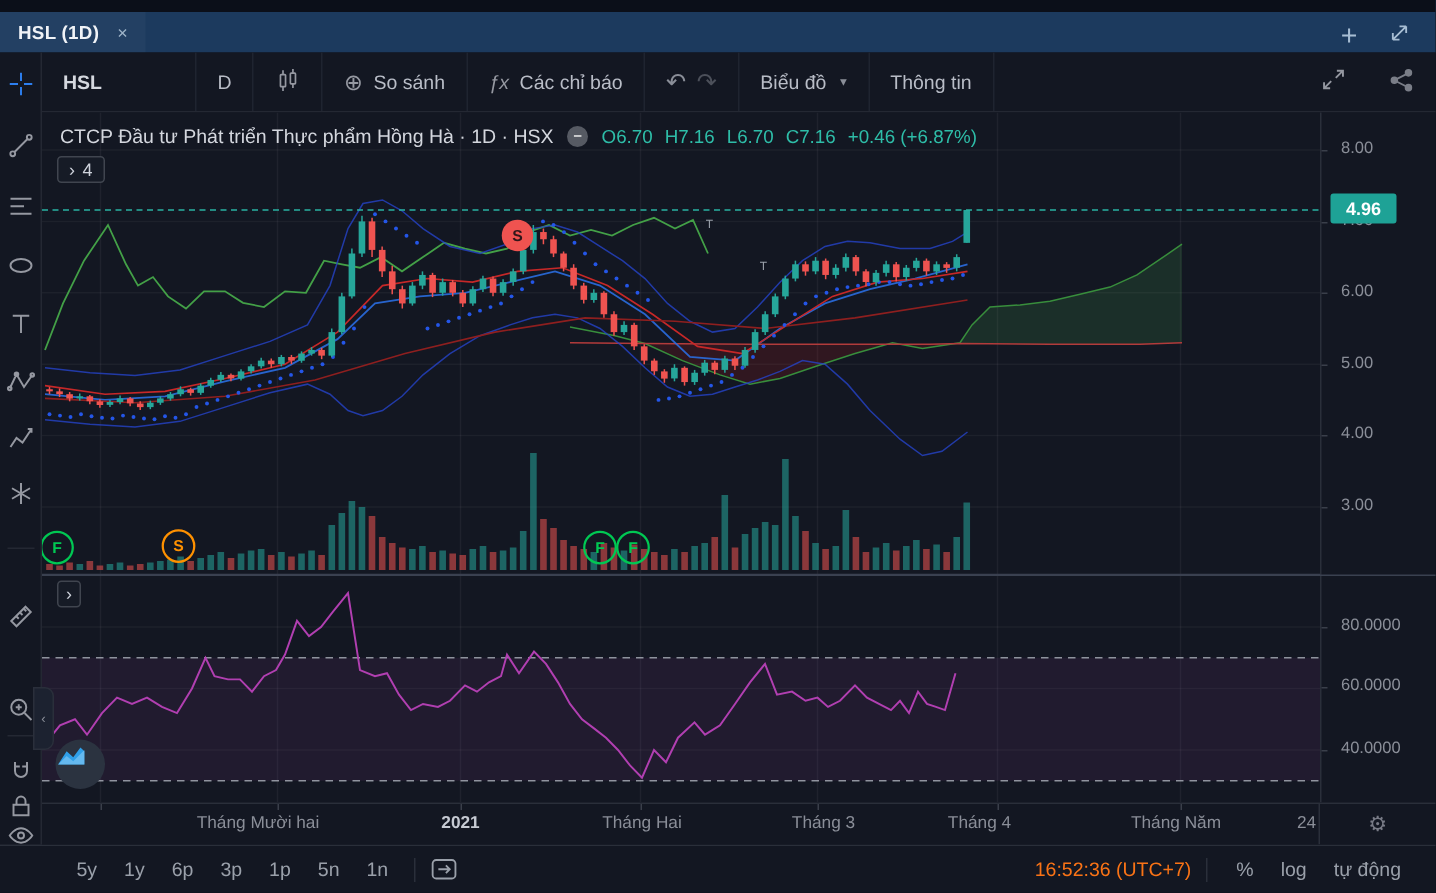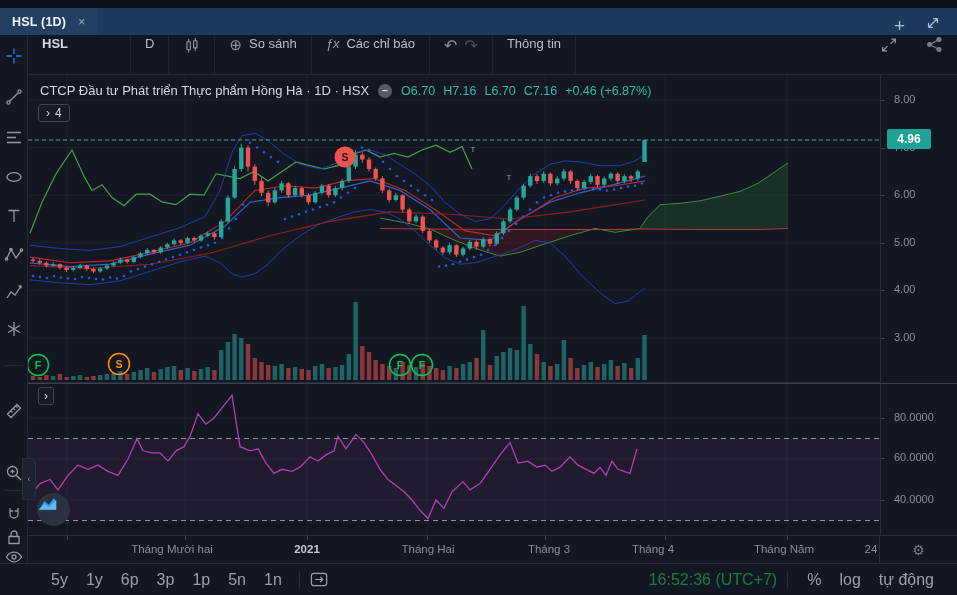--- a/index.html
+++ b/index.html
@@ -7,21 +7,21 @@
        font-family:"Liberation Sans","DejaVu Sans",sans-serif;color:#d1d4dc;-webkit-font-smoothing:antialiased;}
   .tabbar{position:absolute;top:0;left:0;right:0;height:35px;background:#1c3a5e;border-top:8px solid #0b0f19;
           box-sizing:border-box;display:flex;align-items:flex-end;}
   .tab{display:flex;align-items:center;gap:12px;padding:0 12px;height:27px;background:rgba(255,255,255,0.03);}
   .tab-title{font-size:12.5px;font-weight:bold;color:#f0f3f7;letter-spacing:.2px;}
   .tab-close{font-size:12px;color:#9db2c7;cursor:pointer;}
   .tabbar-right{margin-left:auto;display:flex;align-items:center;gap:20px;padding-right:16px;color:#9db2c7;}
   .tab-plus{font-size:19px;line-height:1;color:#a7bdd3;}
   .toolbar{position:absolute;top:35px;left:28px;right:0;height:40px;background:#131722;
            border-bottom:1px solid #242833;box-sizing:border-box;display:flex;align-items:stretch;font-size:13px;color:#b9bdc7;}
-  .tcell{display:flex;align-items:flex-start;gap:7px;padding:1px 14px;border-right:1px solid #1f2430;}
+  .tcell{display:flex;align-items:center;gap:7px;padding:16px 14px;border-right:1px solid #1f2430;}
   .tcell.nb{border-right:none;}
   .tsym{font-weight:bold;color:#d5d8df;width:74px;}
   .tico{color:#9598a1;}
   .spacer{flex:1;border-right:none;}
   .oplus{font-size:15px;color:#9598a1;}
   .fx{font-style:italic;font-size:13px;color:#9598a1;}
   .undo{color:#8a8e98;font-size:16px;}
   .redo{color:#4c505a;font-size:16px;}
   .carets{font-size:9px;color:#8a8e98;margin-left:2px;}
   .sidebar{position:absolute;top:35px;left:0;width:28px;bottom:32px;background:#131722;border-right:1px solid #242833;box-sizing:border-box;}
@@ -51,25 +51,25 @@
   .price-tag{position:absolute;left:6px;top:54px;width:44px;height:20px;background:#1ea296;border-radius:2px;color:#fff;
              font-size:12px;font-weight:bold;display:flex;align-items:center;justify-content:center;z-index:3;}
   .time-axis{position:absolute;left:28px;right:0;top:535px;height:28px;background:#131722;border-top:1px solid #2a2f3a;
              box-sizing:border-box;font-size:11.5px;color:#8a8e98;overflow:hidden;z-index:2;}
   .ta-label{position:absolute;top:7px;transform:translateX(-50%);white-space:nowrap;}
   .ta-label.bold{color:#c6cad3;font-weight:bold;text-align:right;}
   .ta-tick{position:absolute;top:0;width:1px;height:4px;background:#3a3f4a;}
   .axis-corner{position:absolute;right:0;top:0;bottom:0;width:77px;border-left:1px solid #2a2f3a;display:flex;
                align-items:center;justify-content:center;color:#787b86;font-size:14px;}
   .bottombar{position:absolute;left:0;right:0;bottom:0;height:32px;background:#131722;border-top:1px solid #2a2f3a;
-             box-sizing:border-box;display:flex;align-items:center;font-size:16px;color:#9aa0aa;padding:0 14px 0 44px;}
+             box-sizing:border-box;display:flex;align-items:center;font-size:13px;color:#9aa0aa;padding:0 14px 0 44px;}
   .range-btn{padding:2px 7px;border-radius:3px;}
   .bb-sep{width:1px;height:16px;background:#2a2f3a;margin:0 10px;}
   .bb-right{margin-left:auto;display:flex;align-items:center;}
-  .clock{color:#15803d;}
+  .clock{color:#f97316;}
   .bb-item{padding:2px 9px;}
 </style>
 </head>
 <body>
 
 <div class="tabbar">
   <div class="tab">
     <span class="tab-title">HSL (1D)</span>
     <span class="tab-close">×</span>
   </div>
@@ -103,20 +103,24 @@
     <span class="oplus">⊕</span>
     <span>So sánh</span>
   </div>
   <div class="tcell">
     <span class="fx">ƒx</span>
     <span>Các chỉ báo</span>
   </div>
   <div class="tcell">
     <span class="undo">↶</span>
     <span class="redo">↷</span>
+  </div>
+  <div class="tcell">
+    <span>Biểu đồ</span>
+    <span class="carets">▾</span>
   </div>
   <div class="tcell">
       <span>Thông tin</span>
     </div>
   <div class="tcell spacer nb"></div>
   <div class="tcell nb">
     <span class="tico">
       <svg width="18" height="18" viewBox="0 0 20 20" fill="none" stroke="currentColor" stroke-width="1.4">
         <path d="M12.5 3.5H17V8M16.5 4l-4.8 4.8M7.5 16.5H3v-4.5M3.5 16l4.8-4.8"></path>
       </svg>

